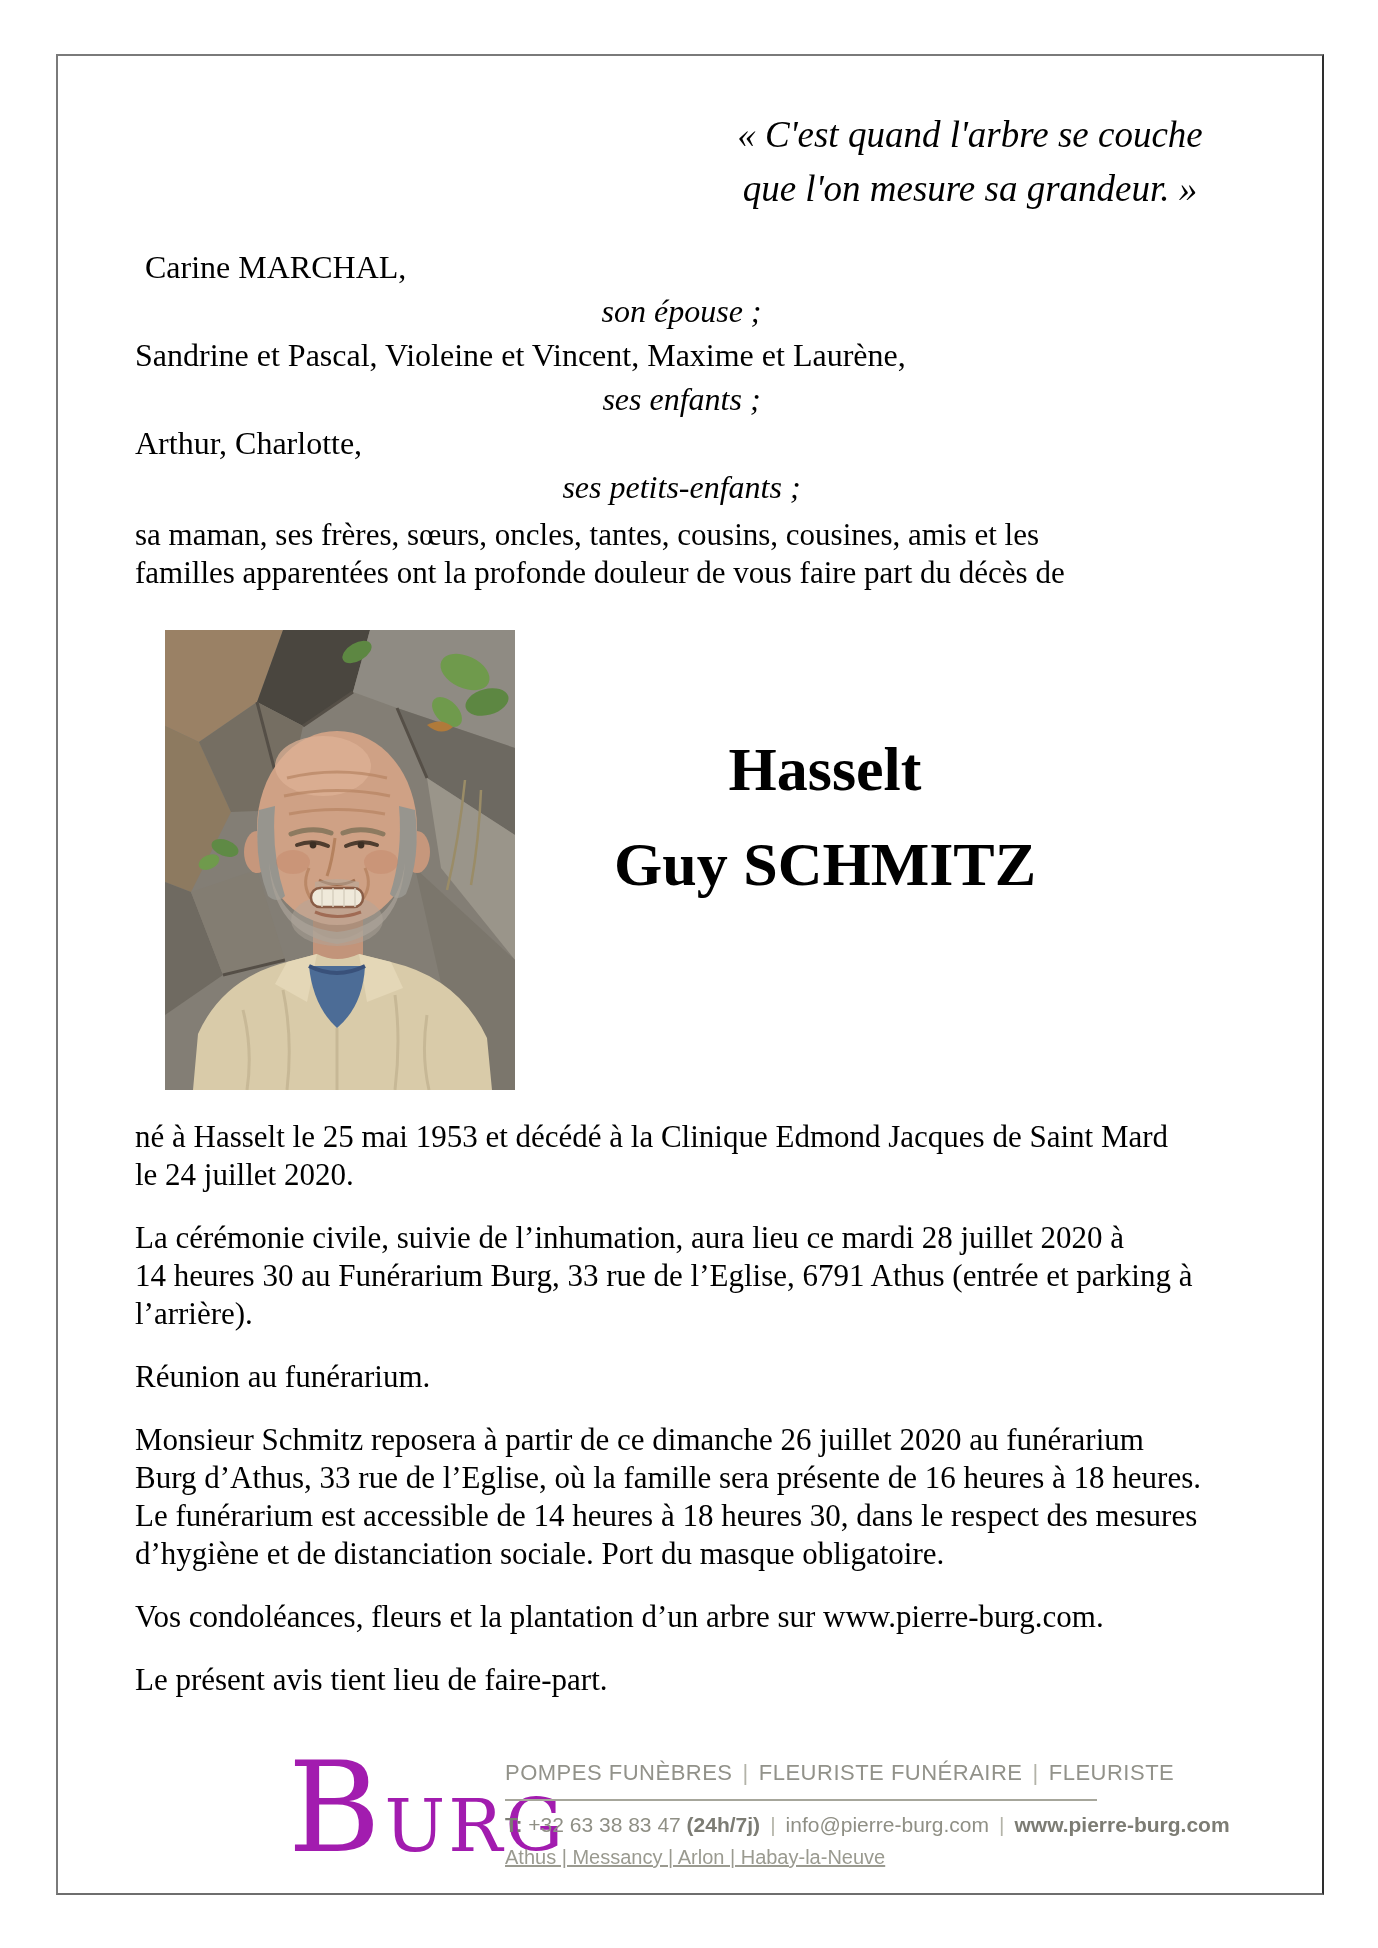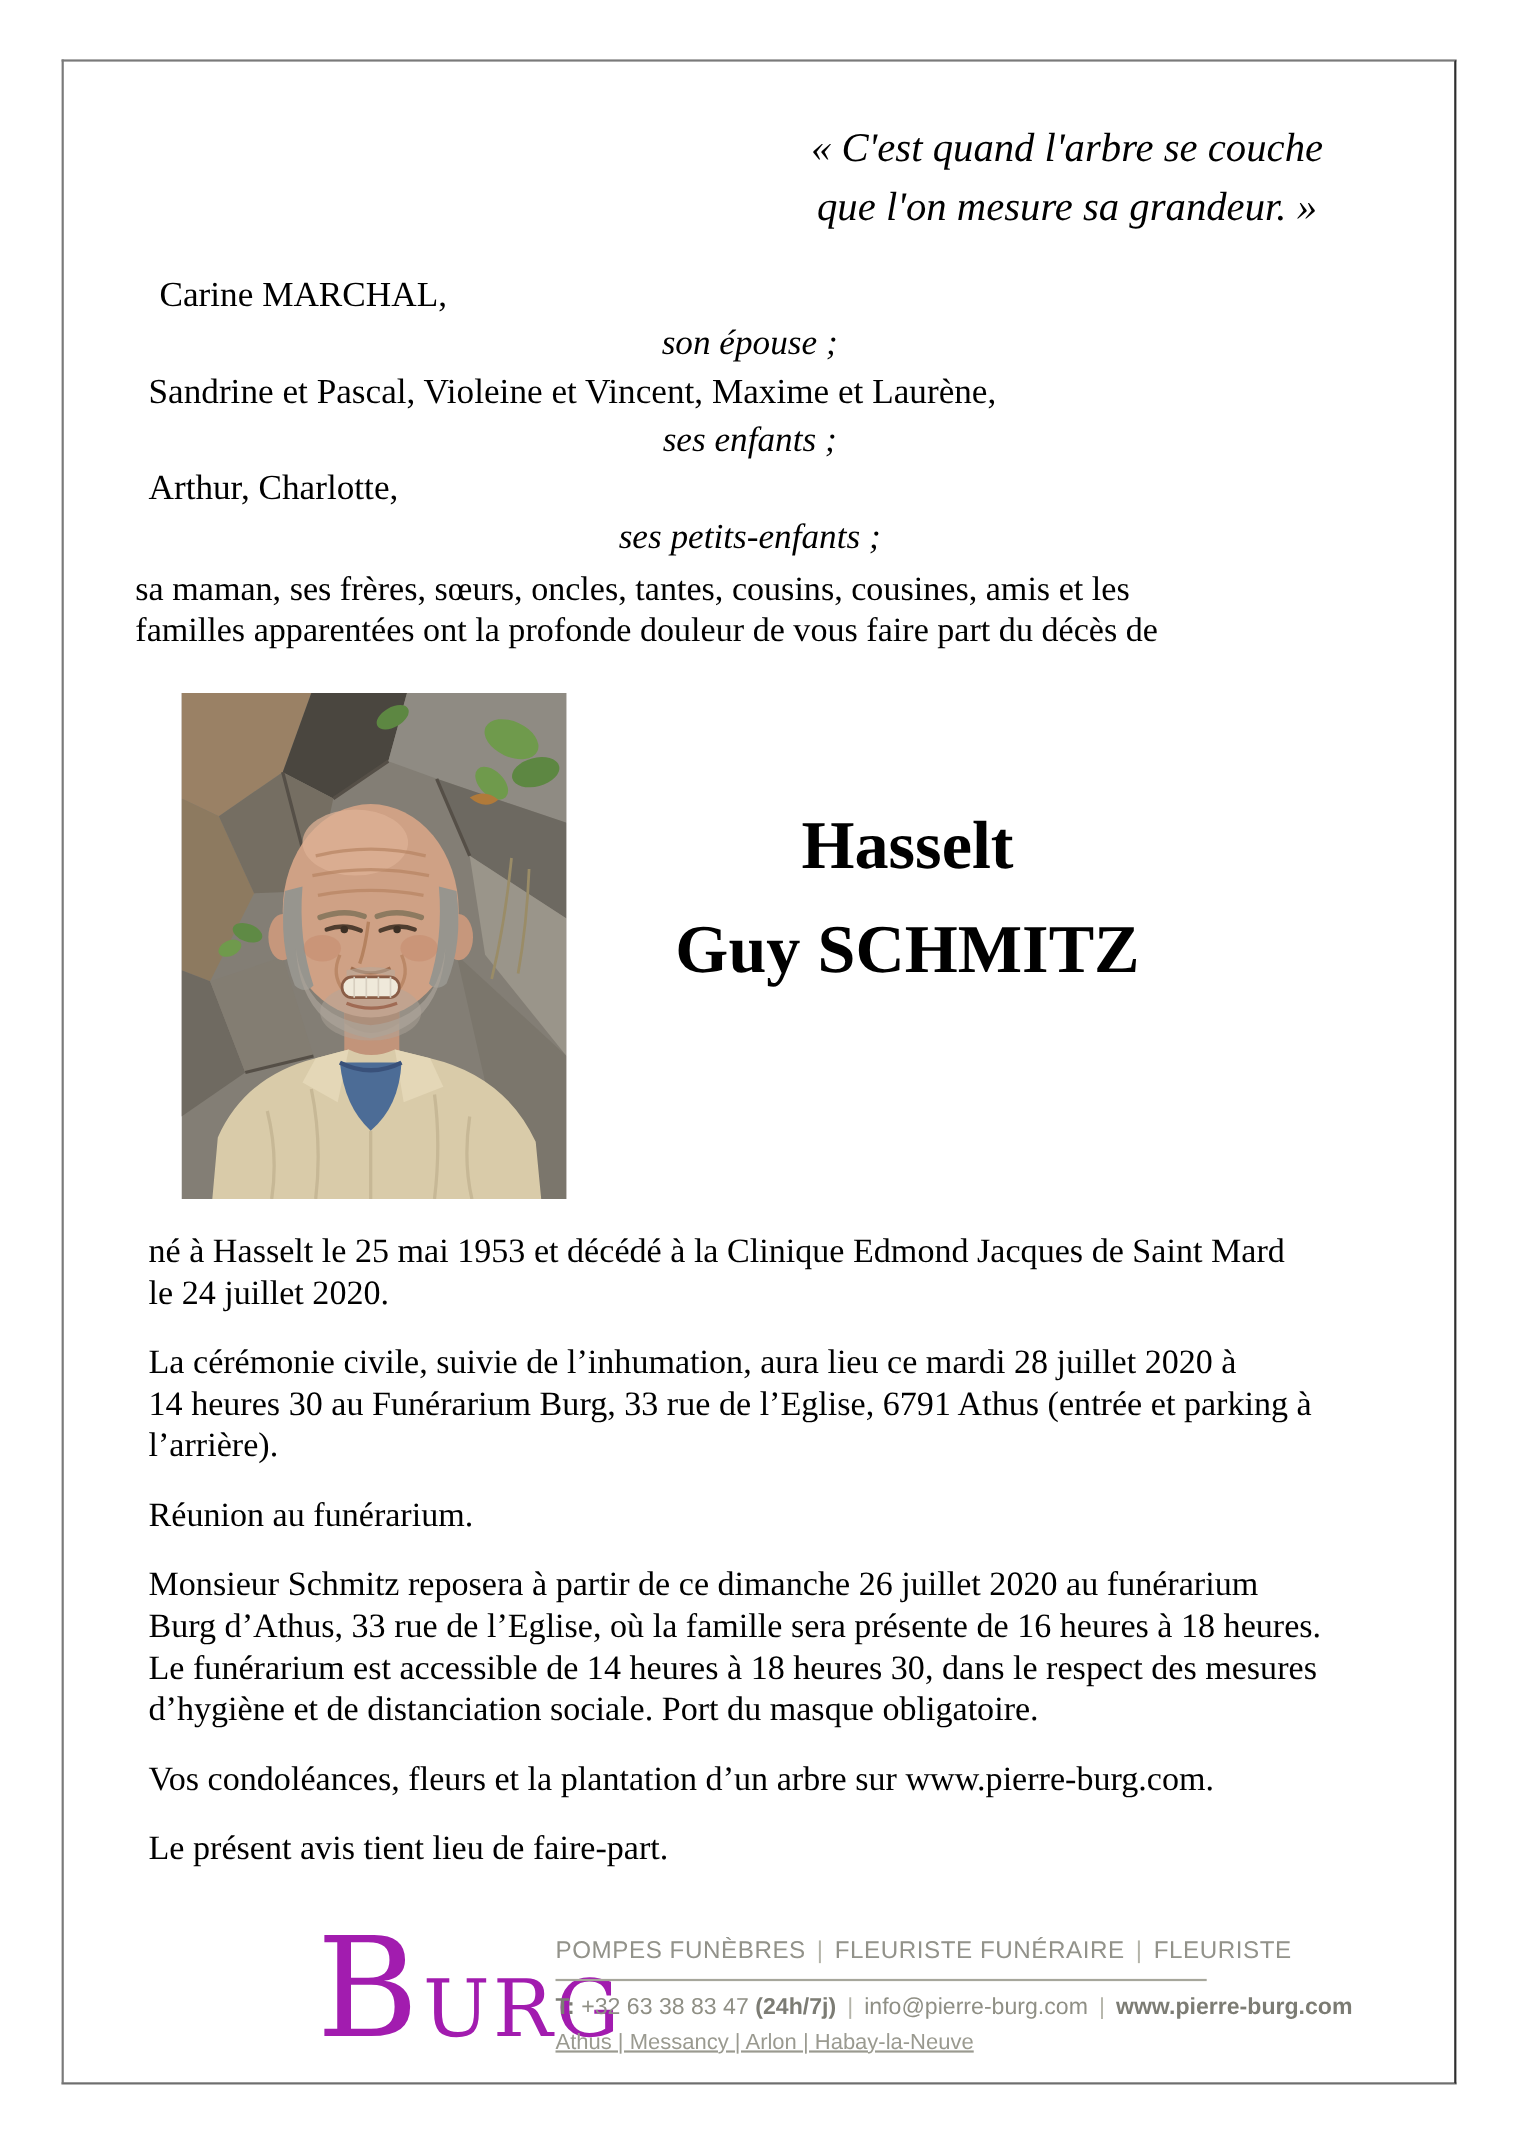--- a/index.html
+++ b/index.html
@@ -13,21 +13,21 @@
     border-color:#7a7a7a #2e2e2e #6e6e6e #7a7a7a;
   }
   .quote{
     position:absolute;left:700px;top:108px;width:540px;
     text-align:center;font-style:italic;font-size:37px;line-height:54px;white-space:nowrap;
   }
   .family{position:absolute;left:135px;top:245px;width:1093px;font-size:32px;line-height:44px;}
   .fam-name{white-space:nowrap;}
   .fam-name.indent{padding-left:10px;}
   .fam-rel{text-align:center;font-style:italic;white-space:nowrap;}
-  .announcement{position:absolute;left:123px;top:516px;width:1110px;font-size:31px;line-height:38px;}
+  .announcement{position:absolute;left:135px;top:516px;width:1110px;font-size:31px;line-height:38px;}
   .announcement div{white-space:nowrap;}
   .photo{position:absolute;left:165px;top:630px;width:350px;height:460px;}
   .photo svg{display:block;width:100%;height:100%;}
   .title-block{
     position:absolute;left:425px;top:722px;width:800px;text-align:center;
     font-weight:bold;font-size:62px;line-height:95px;
   }
   .body-text{position:absolute;left:135px;top:1118px;width:1130px;font-size:31px;line-height:38px;}
   .body-text p{margin:0 0 25px 0;}
   .pline{display:block;white-space:nowrap;font-family:Liberation Serif, serif;}

